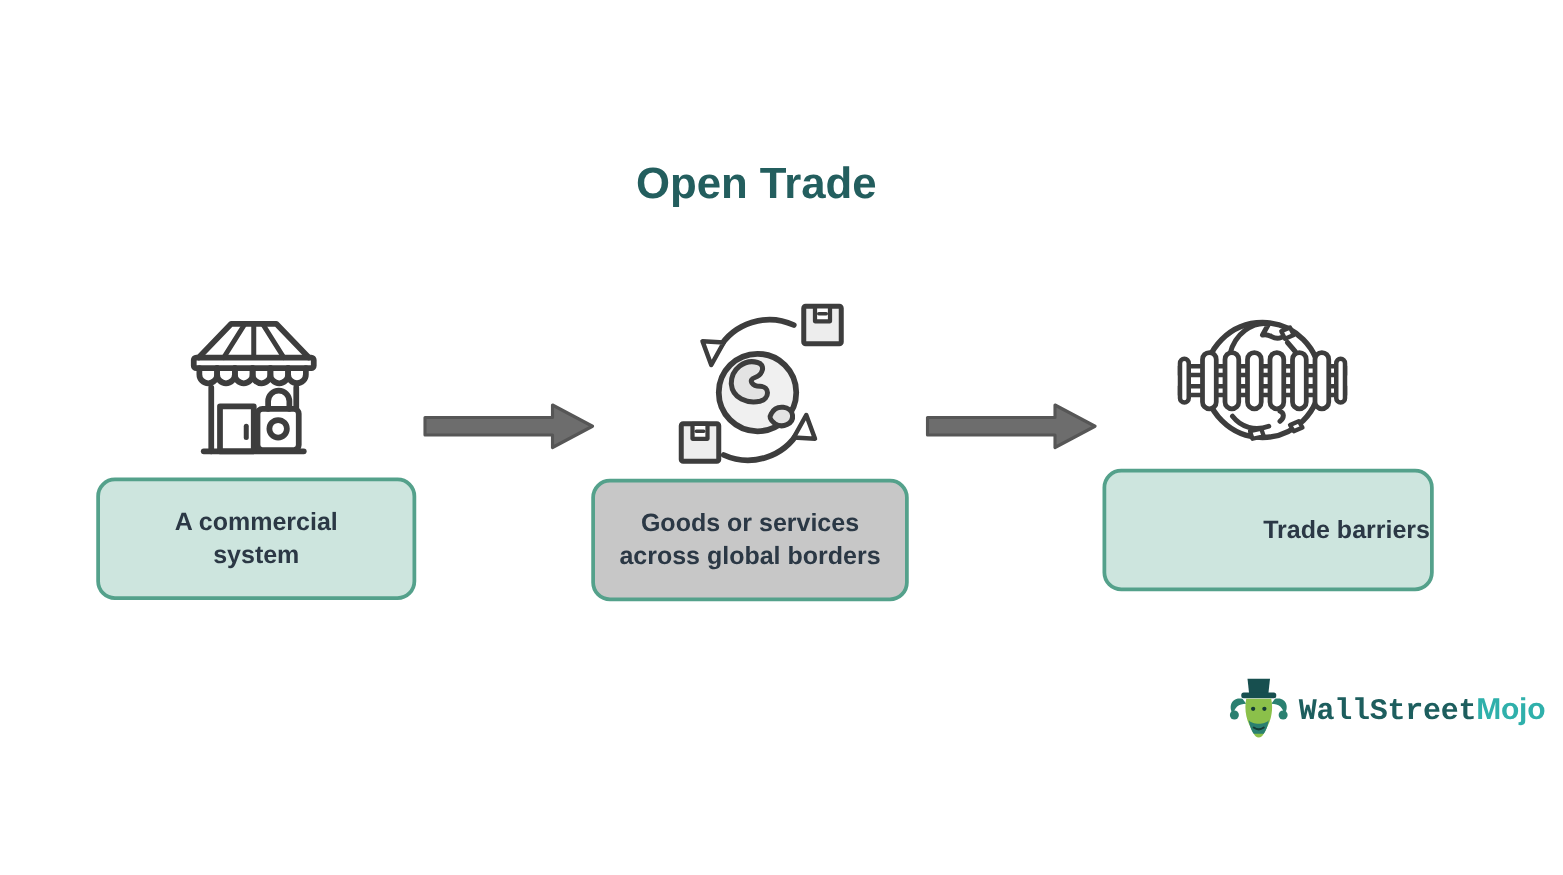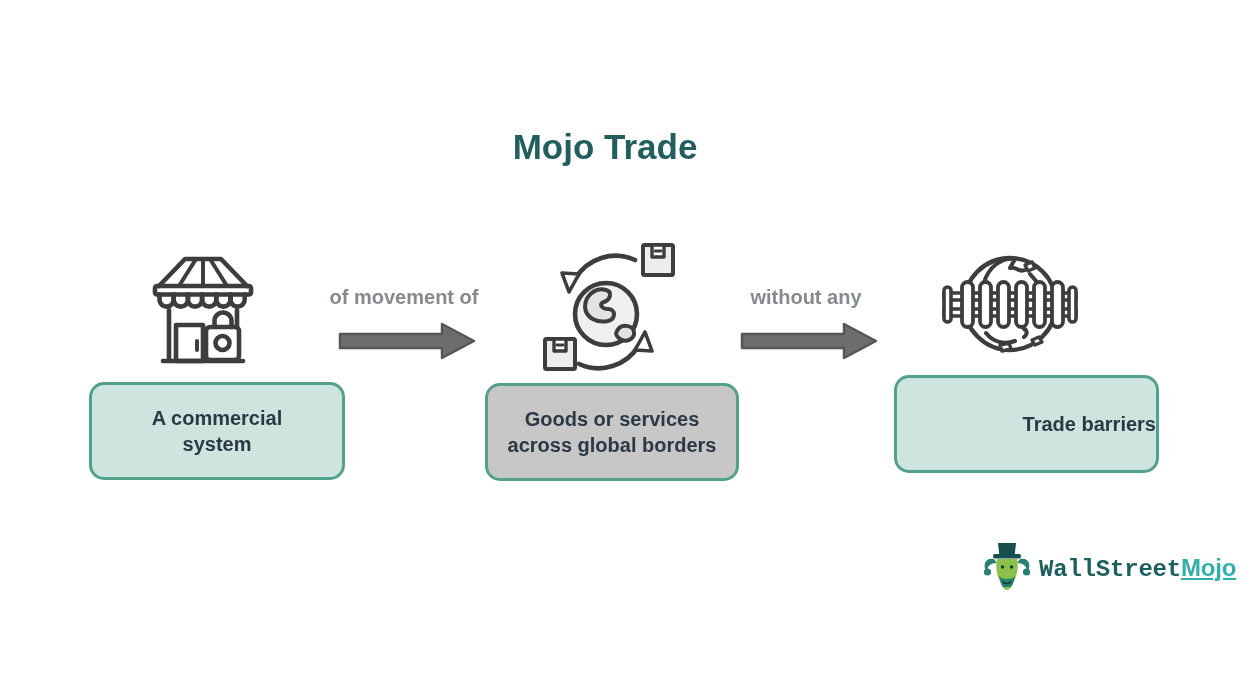--- a/index.html
+++ b/index.html
@@ -22,44 +22,44 @@
 
   .title{position:absolute;top:127px;left:0;width:1210px;text-align:center;
     font-size:35px;font-weight:bold;color:var(--title_text);letter-spacing:0;}
 
   .node-icon{position:absolute;color:var(--icon_stroke);}
   .node-icon svg{width:100%;height:100%;display:block;}
 
   .node-box{position:absolute;display:flex;align-items:center;justify-content:center;
     border:3px solid var(--node_border);border-radius:15px;
     font-size:20px;font-weight:bold;color:var(--node_text);
-    text-align:center;line-height:1.3;margin-left:12px;}
+    text-align:center;line-height:1.3;}
   .node-box.mint{background:var(--node_mint_bg);}
   .node-box.gray{background:var(--node_gray_bg);}
   #node-box-1 .node-label{max-width:180px;}
   #node-box-2 .node-label{max-width:210px;text-align:center;}
 
   .connector-label{position:absolute;width:220px;text-align:center;
     font-size:20px;font-weight:bold;color:var(--connector_text);}
   .connector-arrow{position:absolute;width:140px;height:38px;}
   .connector-arrow svg{width:100%;height:100%;display:block;}
 
   .brand{position:absolute;left:982px;top:540px;display:flex;align-items:center;}
   .brand-icon{width:50px;height:56px;}
   .brand-icon svg{width:100%;height:100%;display:block;}
   .brand-text{margin-left:7px;font-size:24px;font-weight:bold;letter-spacing:-0.2px;}
   .brand-primary{color:var(--brand_primary);font-family:Liberation Mono, monospace;}
-  .brand-secondary{color:var(--brand_secondary);text-decoration:underline;}
+  .brand-secondary{color:var(--brand_secondary);}
 </style>
 </head>
 <body>
 
 <div class="stage">
 
-  <div class="title">Mojo Trade</div>
+  <div class="title">Open Trade</div>
 
   <div class="node-icon" style="left:142px;top:246px;width:122px;height:126px;">
     <svg viewBox="0 0 122 126">
       <g fill="none" stroke="currentColor" stroke-width="4.6" stroke-linecap="round" stroke-linejoin="round">
         <path d="M17 40 L43 13 H79 L105 40"></path>
         <path d="M54 13 L37 40 M61 13 V40 M68 13 L85 40" stroke-width="4"></path>
         <rect x="13" y="40" width="96" height="8.5" rx="2"></rect>
         <path d="M17.5 48.5 v5 a7.1 7.1 0 0 0 14.2 0 v-5"></path>
         <path d="M31.7 48.5 v5 a7.1 7.1 0 0 0 14.2 0 v-5"></path>
         <path d="M45.9 48.5 v5 a7.1 7.1 0 0 0 14.2 0 v-5"></path>
@@ -113,28 +113,26 @@
         <rect x="22" y="37" width="11" height="45" rx="5.5" stroke-width="3.8" fill="#ffffff"></rect>
         <rect x="40" y="37" width="11" height="45" rx="5.5" stroke-width="3.8" fill="#ffffff"></rect>
         <rect x="58" y="37" width="11" height="45" rx="5.5" stroke-width="3.8" fill="#ffffff"></rect>
         <rect x="76" y="37" width="11" height="45" rx="5.5" stroke-width="3.8" fill="#ffffff"></rect>
         <rect x="94" y="37" width="11" height="45" rx="5.5" stroke-width="3.8" fill="#ffffff"></rect>
         <rect x="112" y="37" width="11" height="45" rx="5.5" stroke-width="3.8" fill="#ffffff"></rect>
       </g>
     </svg>
   </div>
 
-  <div class="connector-label" style="left:294px;top:286px;">of movement of</div>
   <div class="connector-arrow" style="left:338px;top:322px;">
     <svg viewBox="0 0 140 38">
       <polygon points="2,12 104,12 104,2 136,19 104,36 104,26 2,26" fill="var(--arrow_fill)" stroke="var(--arrow_outline)" stroke-width="2.5" stroke-linejoin="round"></polygon>
     </svg>
   </div>
 
-  <div class="connector-label" style="left:696px;top:286px;">without any</div>
   <div class="connector-arrow" style="left:740px;top:322px;">
     <svg viewBox="0 0 140 38">
       <polygon points="2,12 104,12 104,2 136,19 104,36 104,26 2,26" fill="var(--arrow_fill)" stroke="var(--arrow_outline)" stroke-width="2.5" stroke-linejoin="round"></polygon>
     </svg>
   </div>
 
   <div id="node-box-1" class="node-box mint" style="left:77px;top:382px;width:256px;height:98px;">
     <span class="node-label">A commercial system</span>
   </div>
 

